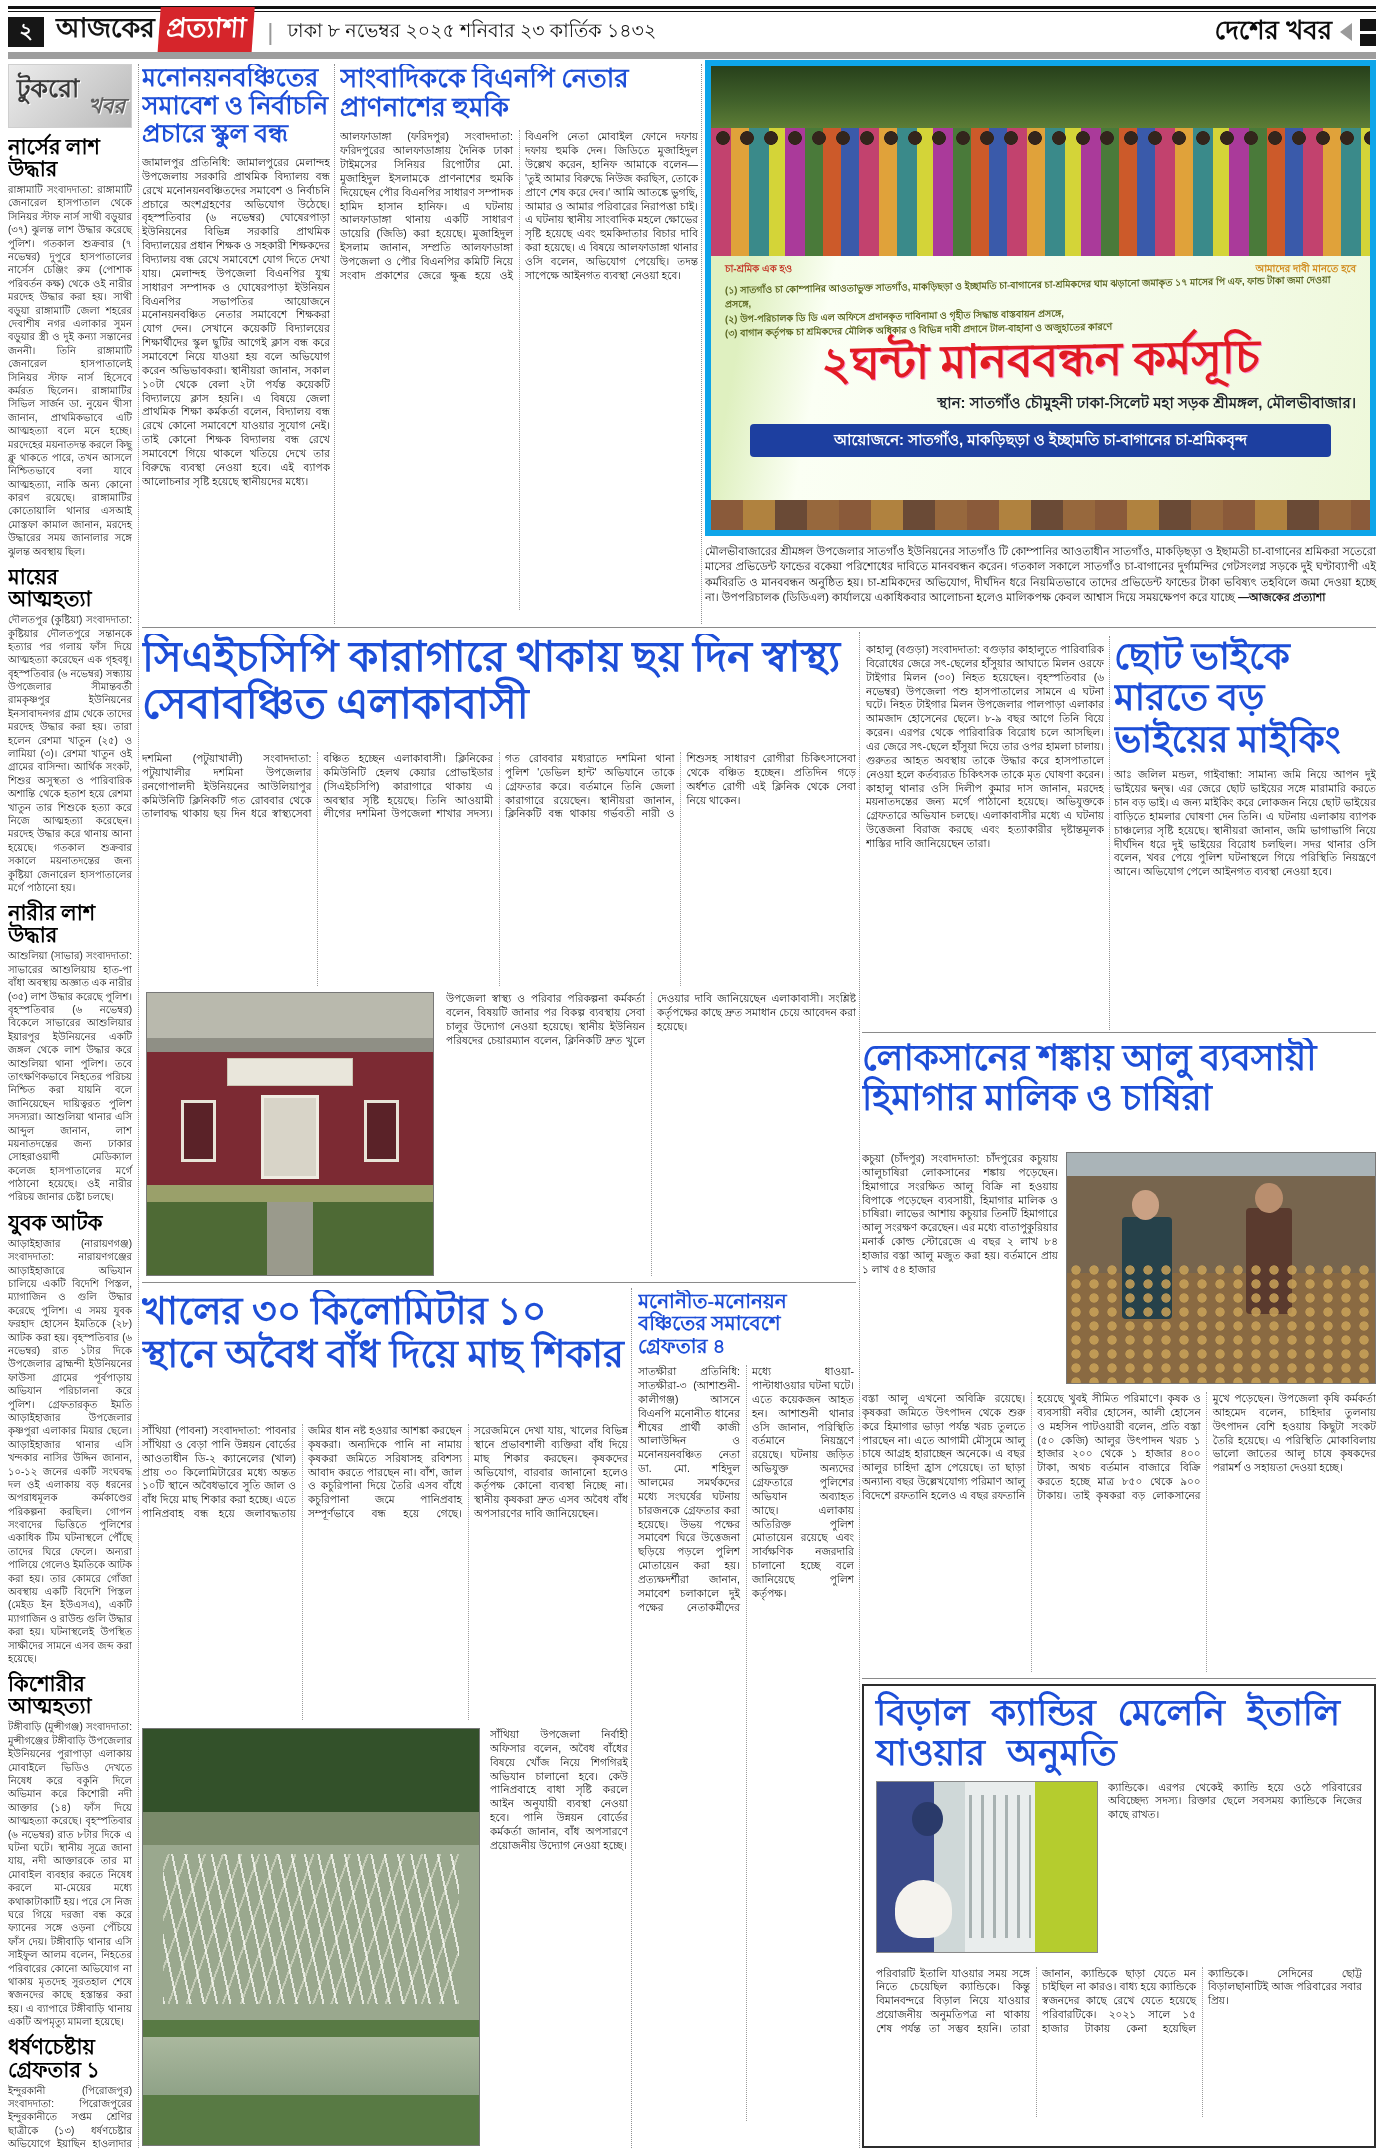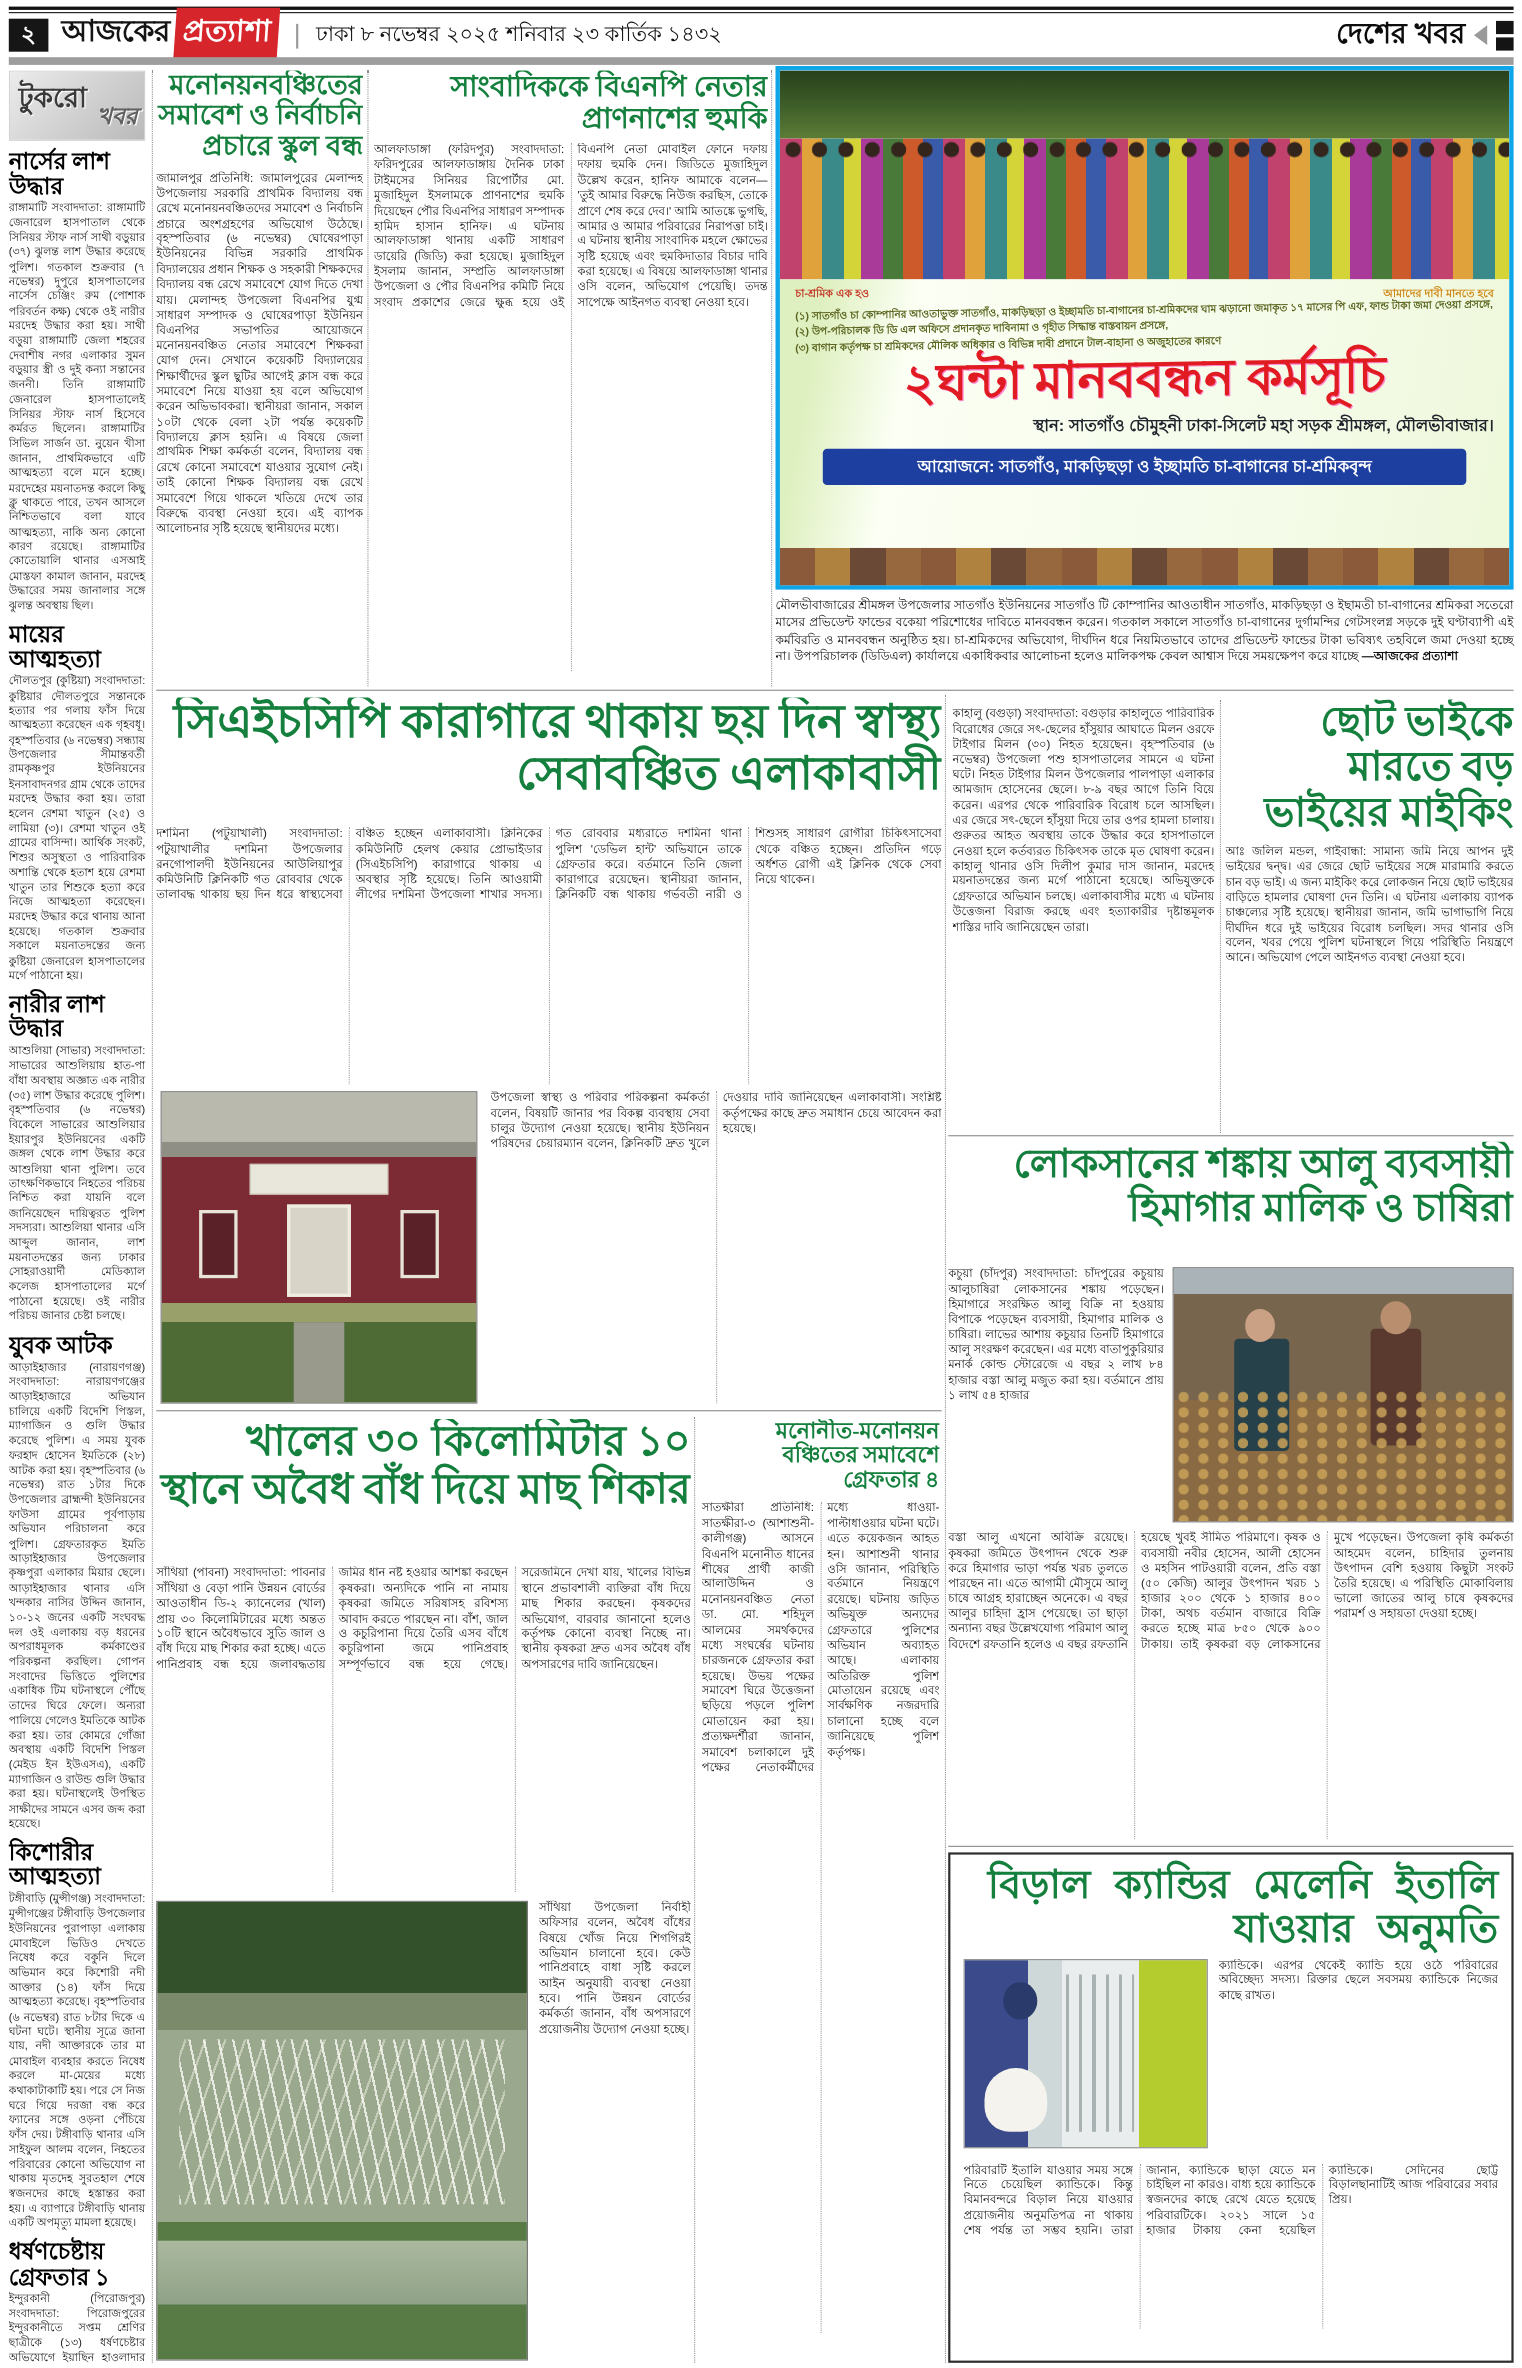--- a/index.html
+++ b/index.html
@@ -39,28 +39,28 @@
   #sb-logo .l1 { position:absolute; left:8px; top:4px; font-size:25px; font-weight:800; color:#3a3a3a;
     text-shadow:1px 1px 0 #fff; }
   #sb-logo .l2 { position:absolute; right:6px; bottom:2px; font-size:21px; font-weight:800; color:#606060;
     font-style:italic; text-shadow:1px 1px 0 #fff; }
   .sb-item h3 { font-size:21px; font-weight:800; line-height:1.05; color:#000; margin:8px 0 3px 0;
     font-family:"Liberation Serif", serif; }
   .sb-item p { font-size:10px; line-height:1.34; text-align:justify; color:#1a1a1a; }
 
   
   .art { position:absolute; overflow:hidden; }
-  .art h2 { font-family:"Liberation Serif", serif; font-weight:800; color:#15803d; text-align:right; line-height:1.12; }
+  .art h2 { font-family:"Liberation Serif", serif; font-weight:800; color:#1d4ed8; text-align:left; line-height:1.12; }
   .body { font-size:10.5px; line-height:1.32; text-align:justify; color:#151515; overflow:hidden; }
   .cols2 { column-count:2; column-gap:12px; column-rule:1px dotted #9a9a9a; }
   .cols3 { column-count:3; column-gap:12px; column-rule:1px dotted #9a9a9a; }
   .cols4 { column-count:4; column-gap:12px; column-rule:1px dotted #9a9a9a; }
 
   
-  #photo-main { position:absolute; left:705px; top:60px; width:671px; height:476px; border:4px solid #0ea5e9;
+  #photo-main { position:absolute; left:705px; top:60px; width:671px; height:476px; border:6px solid #0ea5e9;
     overflow:hidden; }
   #pm-trees { height:62px; background:linear-gradient(180deg,#27401b,#40602a 55%,#5d7d36); }
   #pm-crowd { height:128px; position:relative;
     background:repeating-linear-gradient(90deg,#c2426e 0 20px,#e0a23a 20px 38px,#3a8a8a 38px 58px,#d4d438 58px 74px,#aa3a9a 74px 94px,#4a7a3a 94px 112px,#cc5a2a 112px 130px,#3a5aaa 130px 148px); }
   #pm-crowd::before { content:""; position:absolute; left:0; right:0; top:0; height:26px;
     background-image:radial-gradient(circle,#33251c 42%,transparent 46%); background-size:24px 20px; background-repeat:repeat-x; }
   #pm-banner { height:244px; position:relative; padding:5px 14px;
     background:linear-gradient(100deg,#dff0c0 0 6%,#fbfff4 18%,#f4fbe8 70%,#eef8da 100%); }
   #pm-banner .slogan-row { display:flex; justify-content:space-between; font-size:10px; font-weight:700; }
   #pm-banner .slogan-left { color:#c43b2a; }

